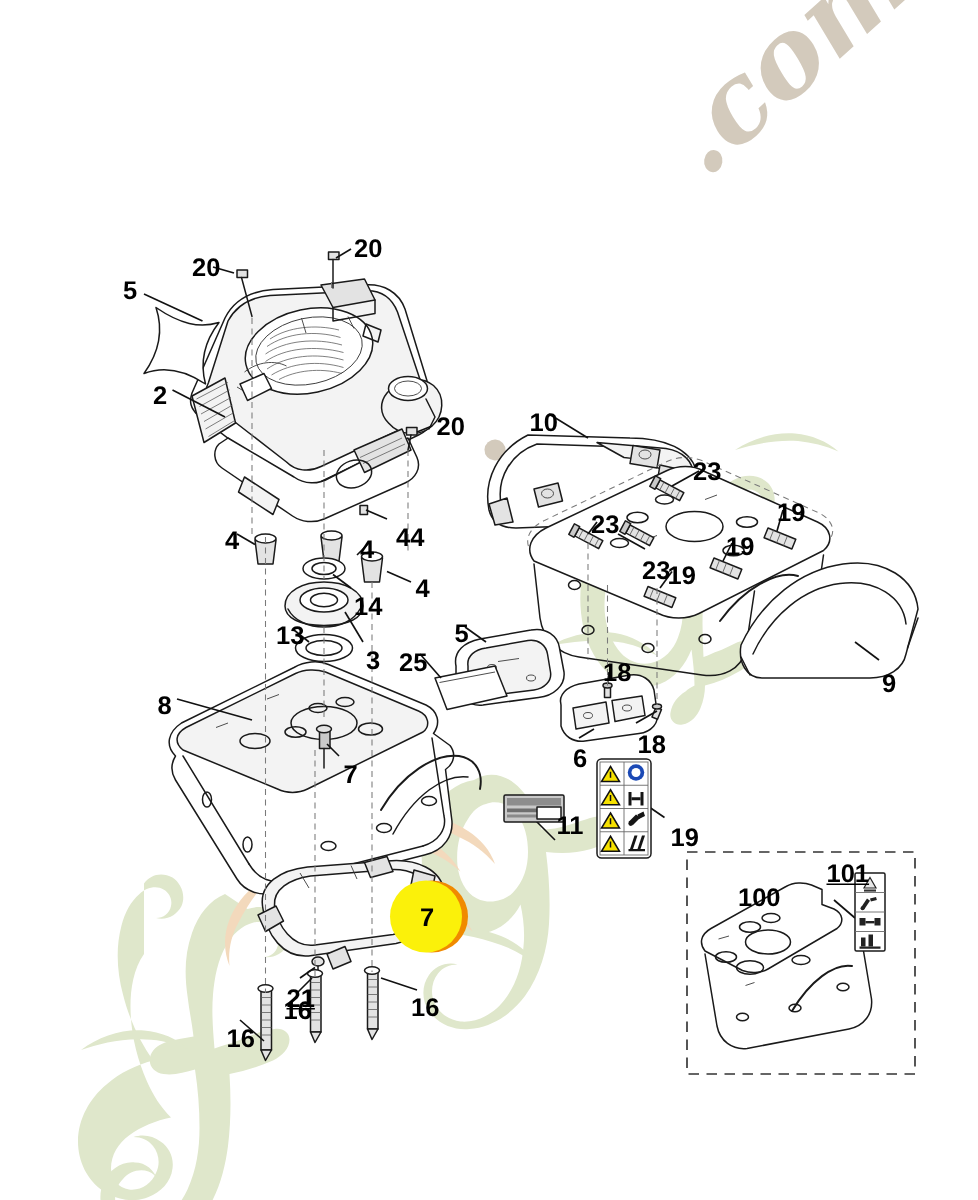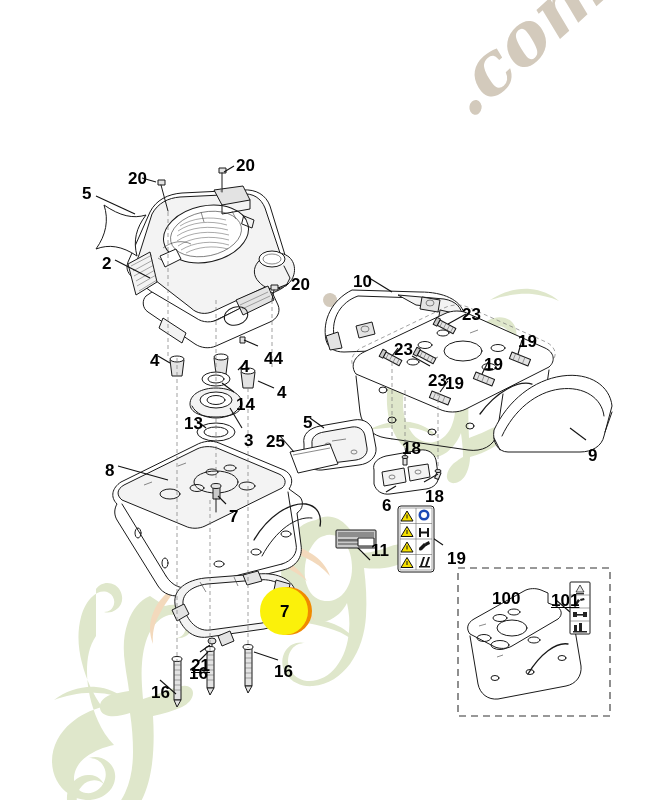--- a/index.html
+++ b/index.html
@@ -622,16 +622,16 @@
     <span class="callout" style="left:425px; top:488px;">18</span>
     <span class="callout" style="left:382px; top:497px;">6</span>
     <span class="callout" style="left:371px; top:542px;">11</span>
     <span class="callout" style="left:447px; top:550px;">19</span>
     <span class="callout" style="left:280px; top:603px;">7</span>
     <span class="callout" style="left:191px; top:657px;text-decoration:underline;">21</span>
     <span class="callout" style="left:151px; top:684px;">16</span>
     <span class="callout" style="left:189px; top:665px;">16</span>
     <span class="callout" style="left:274px; top:663px;">16</span>
     <span class="callout" style="left:492px; top:590px;">100</span>
-    <span class="callout" style="left:551px; top:592px;text-decoration:underline;">101</span>
+    <span class="callout" style="left:551px; top:574px;text-decoration:underline;">101</span>
   </div>
 
 </div>
 
 </body></html>

